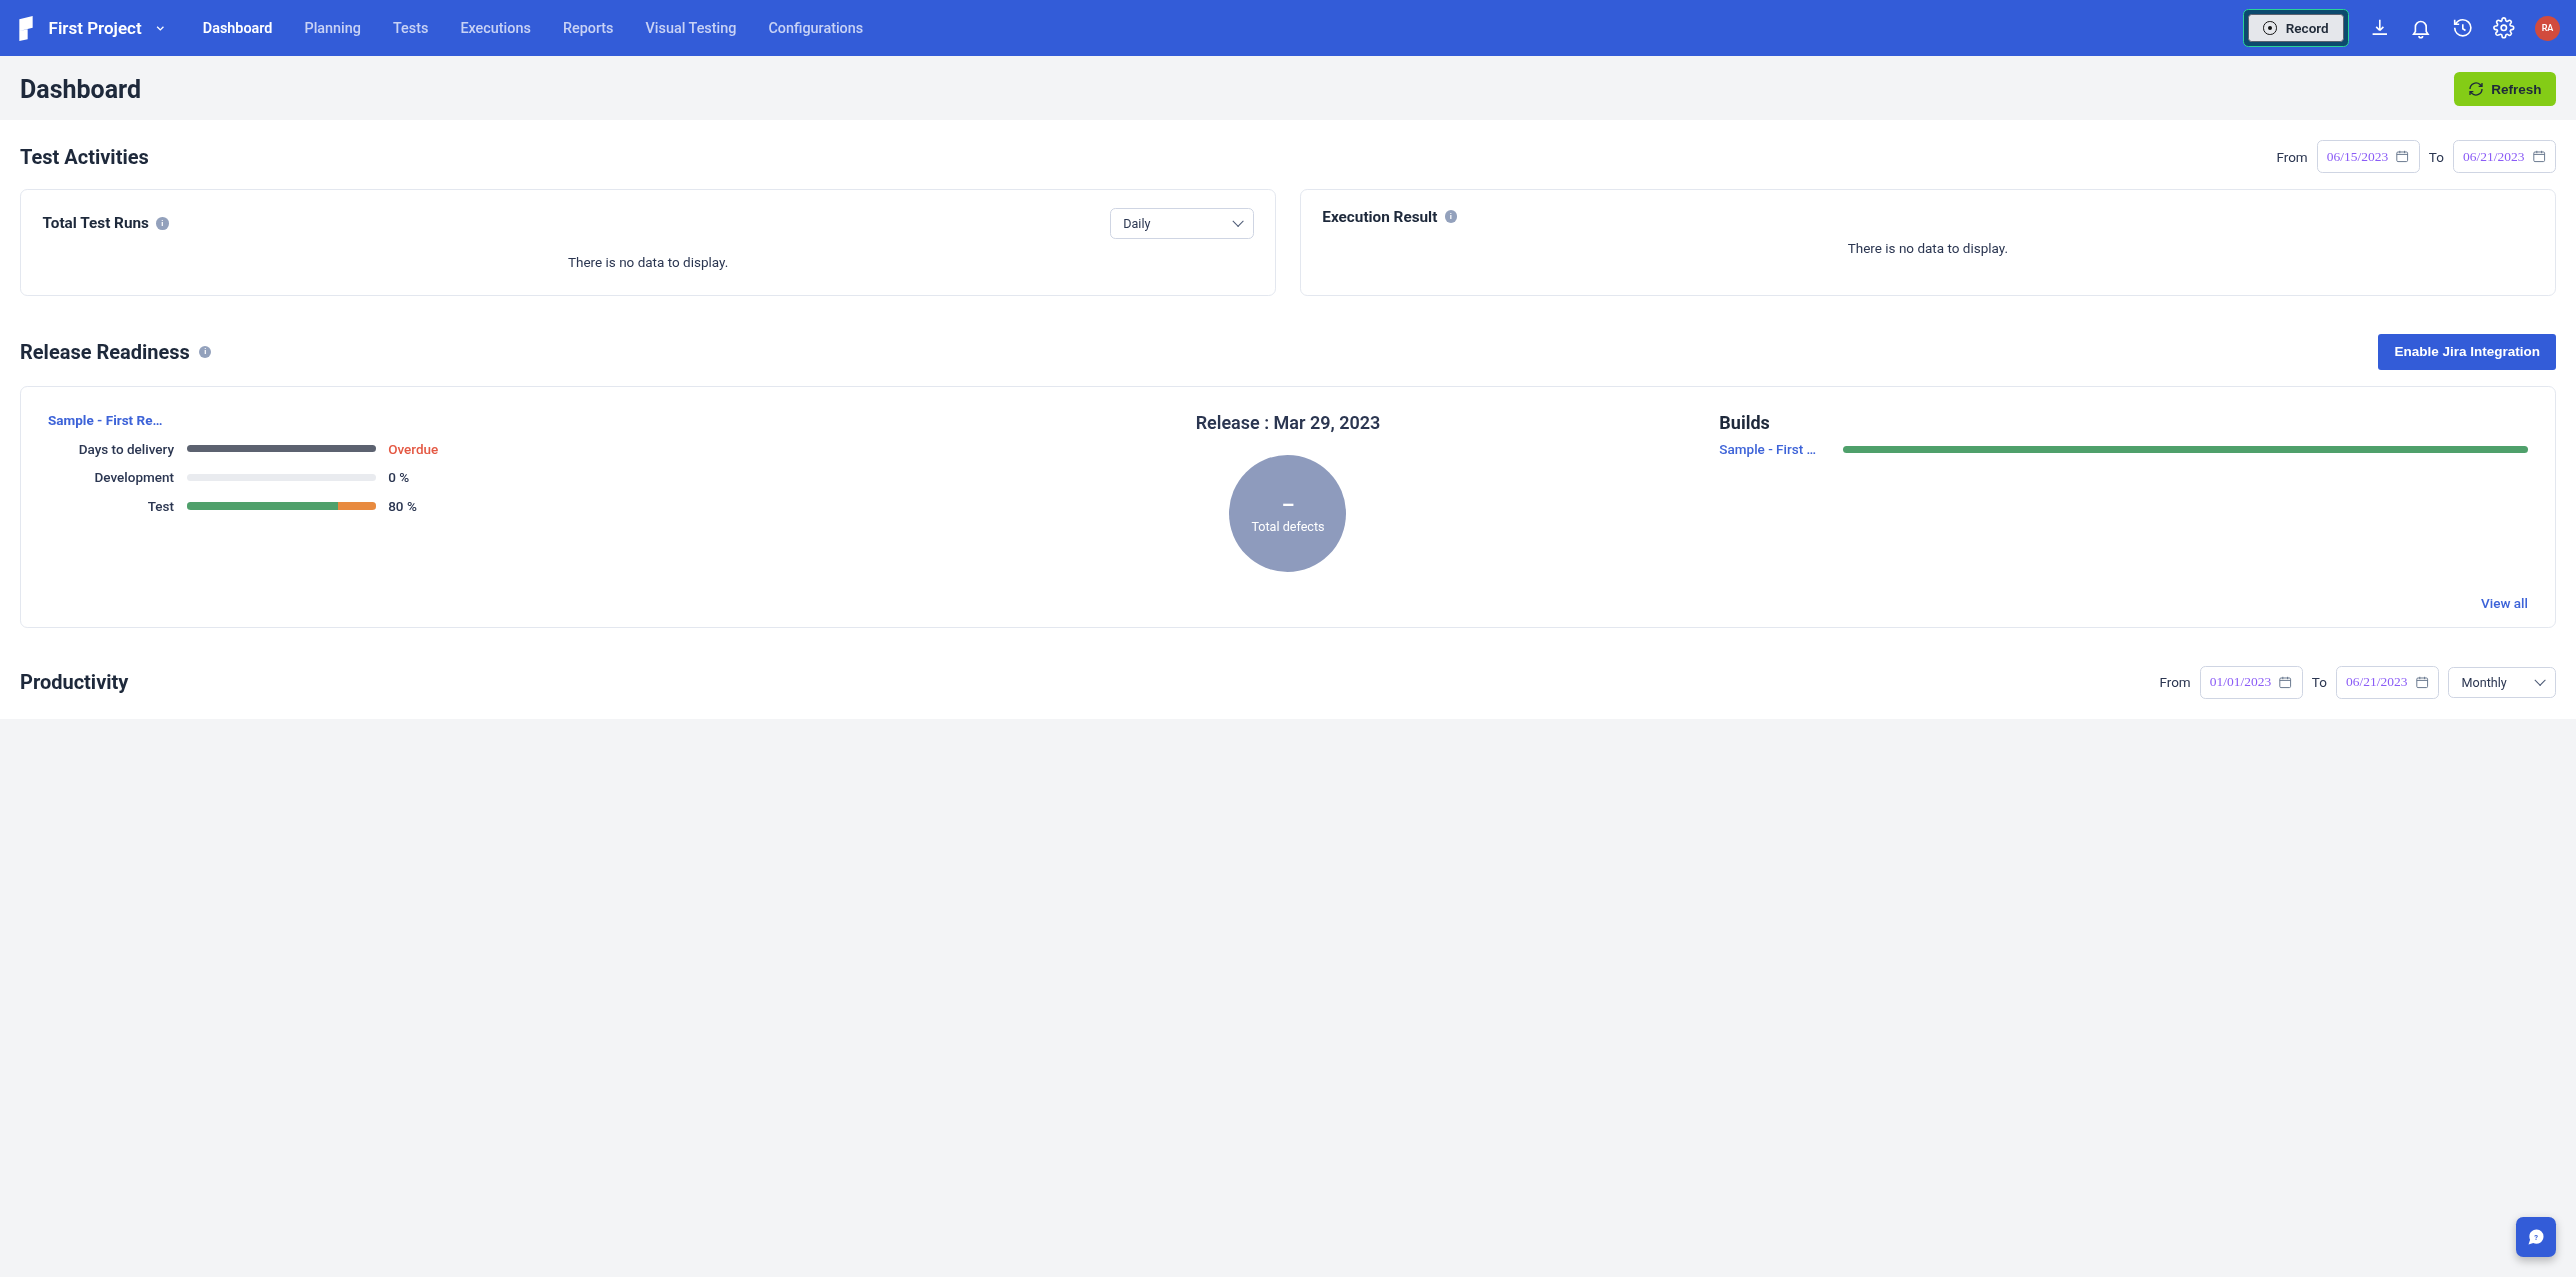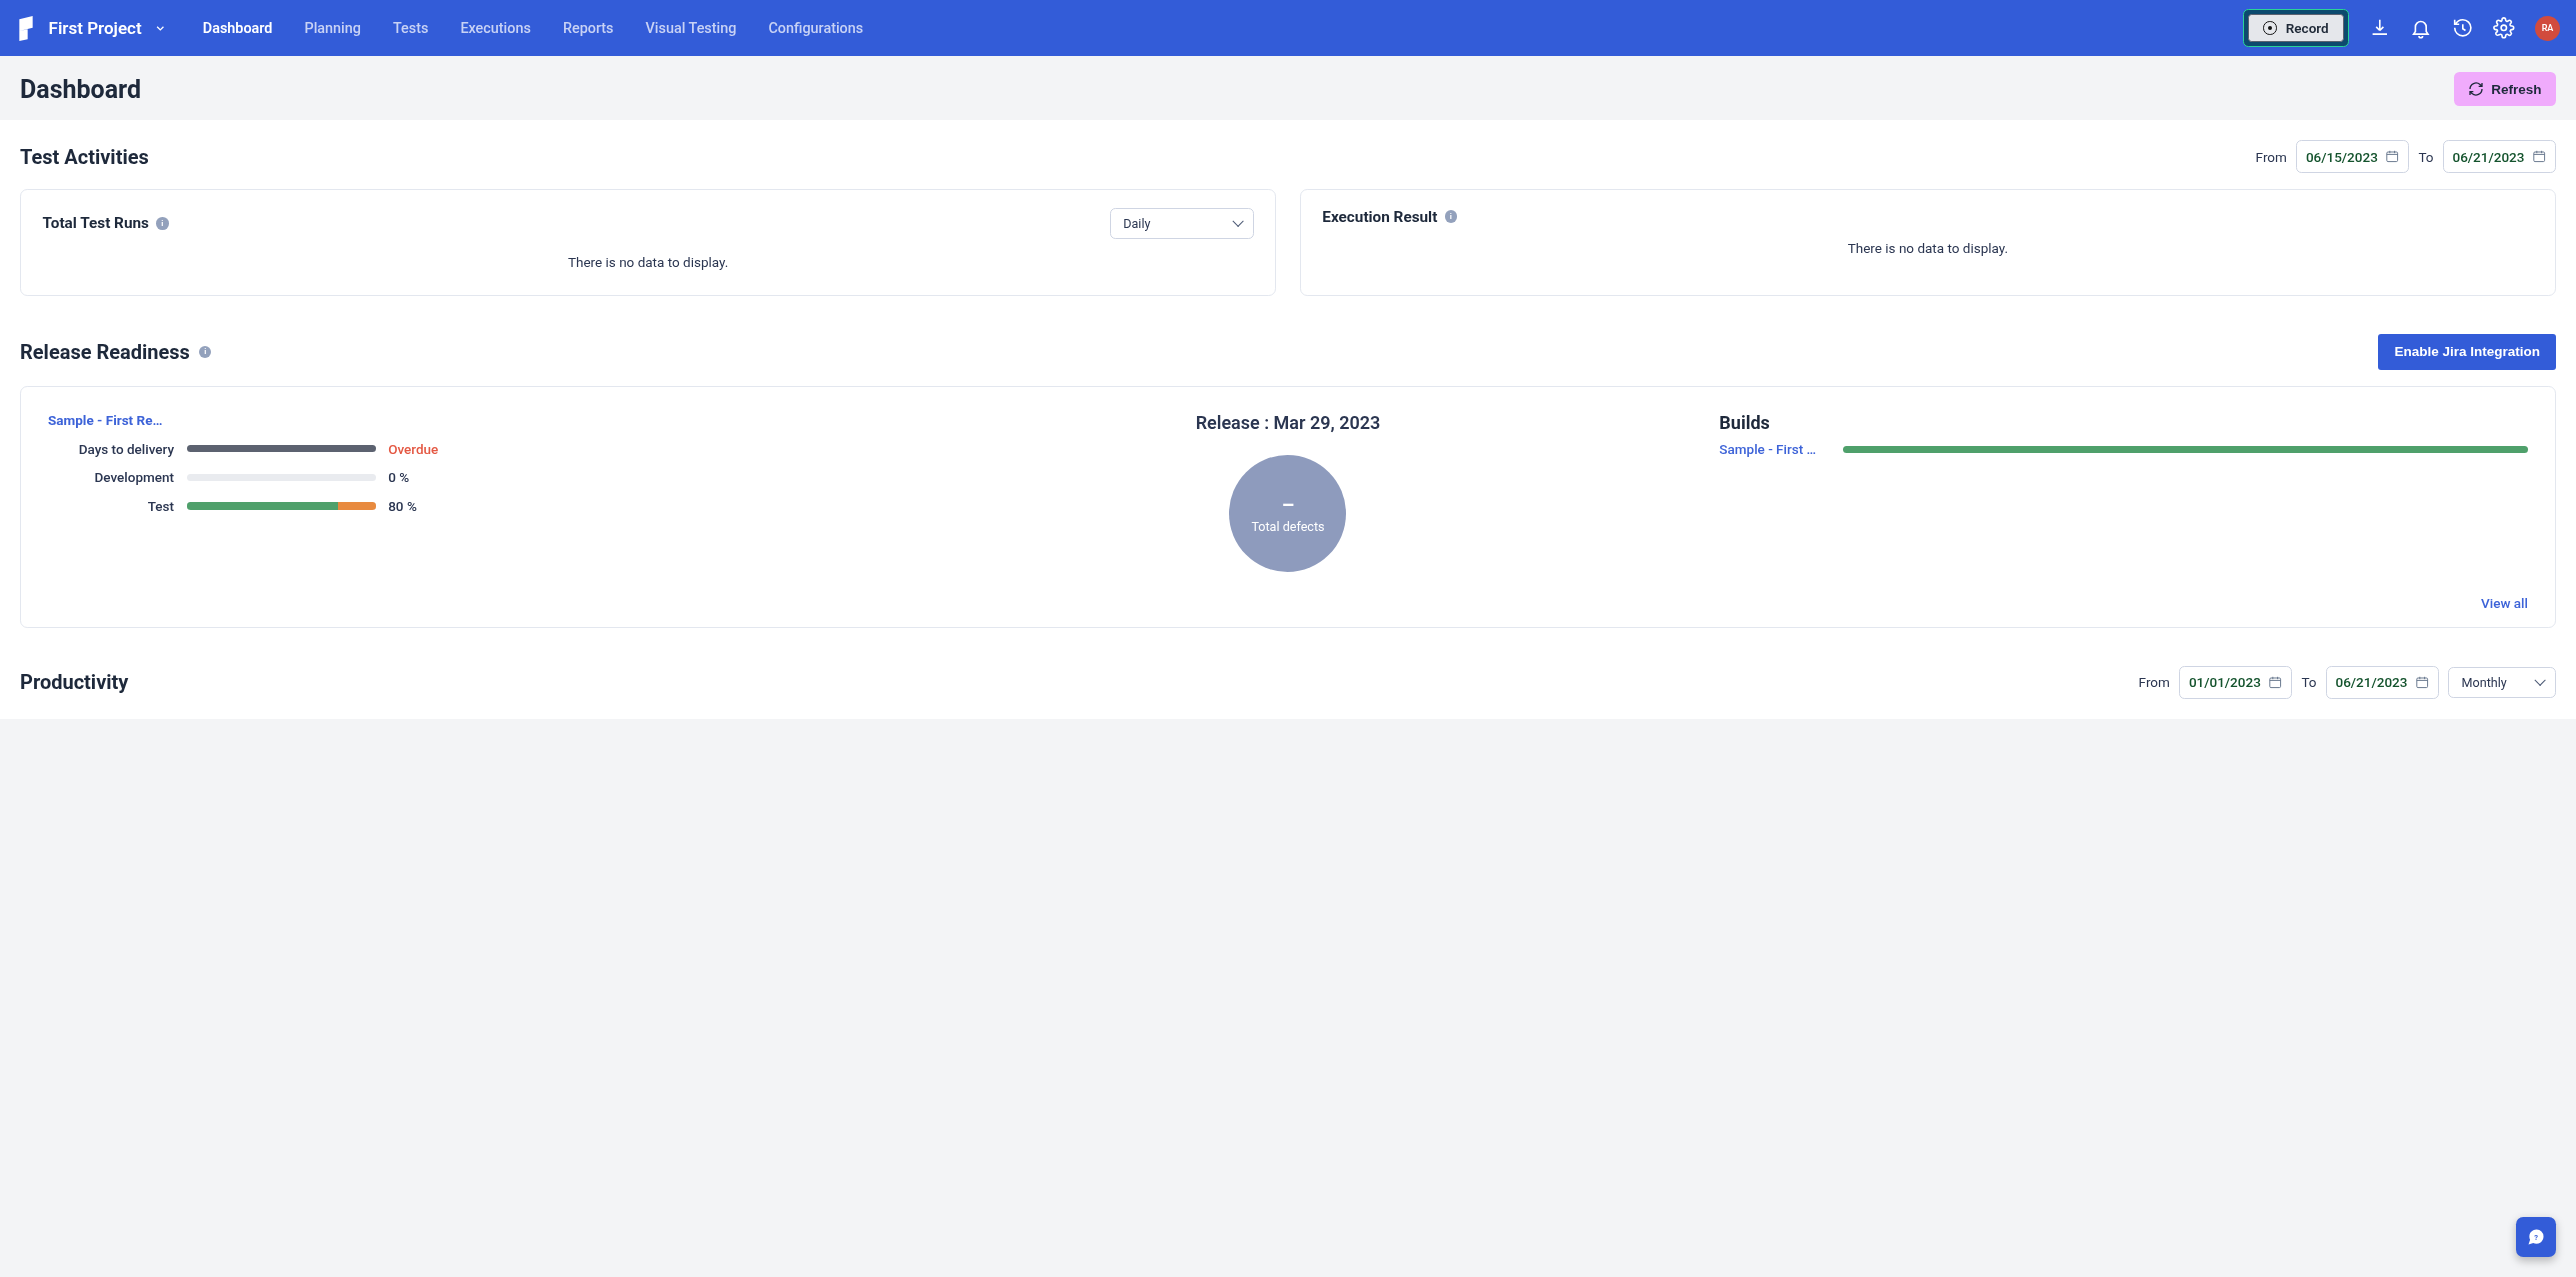--- a/index.html
+++ b/index.html
@@ -60,36 +60,36 @@
   }
   
   .page-header {
     display:flex;align-items:center;justify-content:space-between;
     padding:16px 20px 14.4px 20px;
     background:#f3f4f6;
   }
   .page-title { font-size:25px; font-weight:700; color:#1e293b; }
   .refresh-btn {
     display:flex;align-items:center;gap:7.2px;
-    background:#f0abfc;border:none;border-radius:5.4px;
+    background:#84cc16;border:none;border-radius:5.4px;
     padding:9px 14.4px;color:#1e293b;font-weight:600;cursor:pointer;font-size:13.5px;
   }
   .refresh-btn svg{width:16px;height:16px;stroke:#1e293b;fill:none;stroke-width:2;}
   
   .content { background:#fff; padding:20px; }
   .section-row {
     display:flex;align-items:center;justify-content:space-between;
     margin-bottom:16px;flex-wrap:wrap;gap:10px;
   }
   .section-title { font-size:20px; font-weight:700; color:#1e293b; }
   .daterange { display:flex;align-items:center;gap:9px;font-size:13.5px;color:#2b3651; }
   .date-input {
     display:flex;align-items:center;gap:7.2px;
     border:0.9px solid #cfd5e3;border-radius:5.4px;
-    padding:7.2px 9px;background:#fff;cursor:pointer;color:#14532d;font-weight:500;
+    padding:7.2px 9px;background:#fff;cursor:pointer;color:#8b5cf6;font-weight:500;font-family:Liberation Serif, serif;
   }
   .date-input svg{width:14.4px;height:14.4px;stroke:#64748b;fill:none;stroke-width:1.6;}
   .cards-2 { display:grid;grid-template-columns:1fr 1fr;gap:23.5px;margin-bottom:38px; }
   .card {
     border:0.9px solid #e3e7ef;border-radius:7.2px;padding:18px 21.6px 25px 21.6px;background:#fff;
   }
   .card-head { display:flex;align-items:center;justify-content:space-between;margin-bottom:9px; }
   .card-title { font-size:15.3px;font-weight:700;color:#1e293b;display:flex;align-items:center;gap:7.2px; }
   .info-ic { width:12.6px;height:12.6px;border-radius:50%;background:#93a1bc;color:#fff;font-size:8px;display:flex;align-items:center;justify-content:center;font-weight:700;}
   .select {

